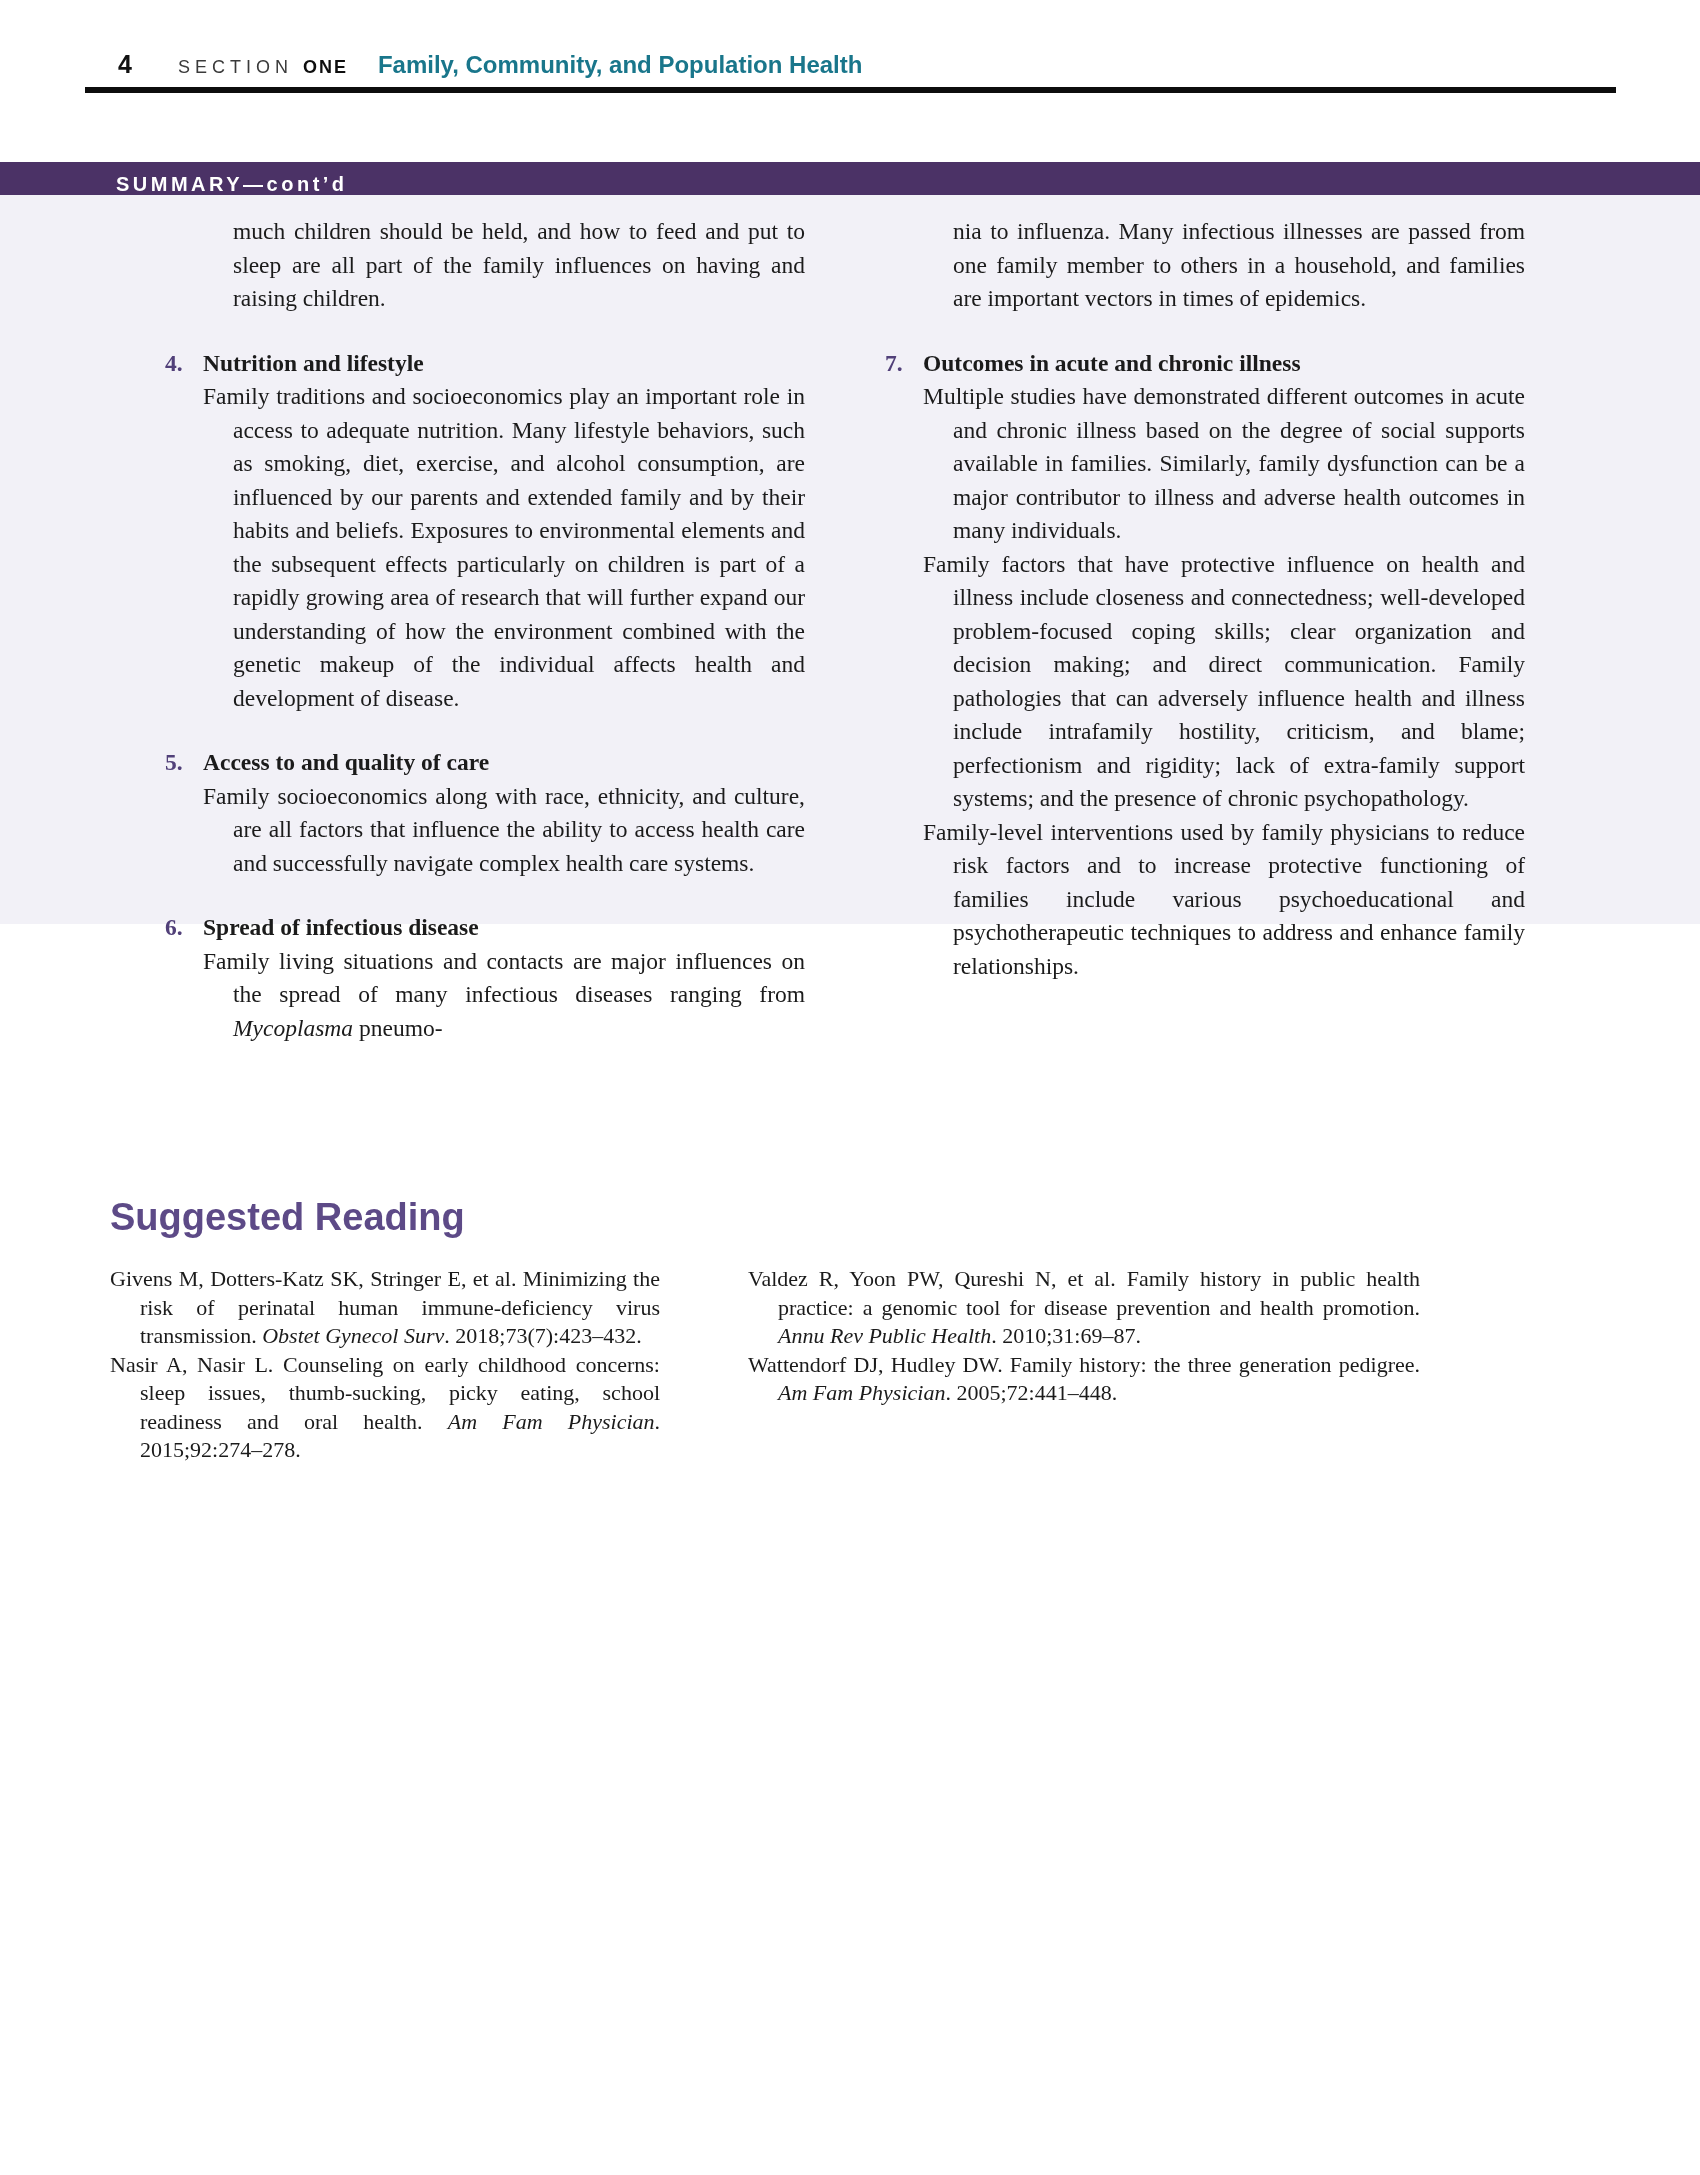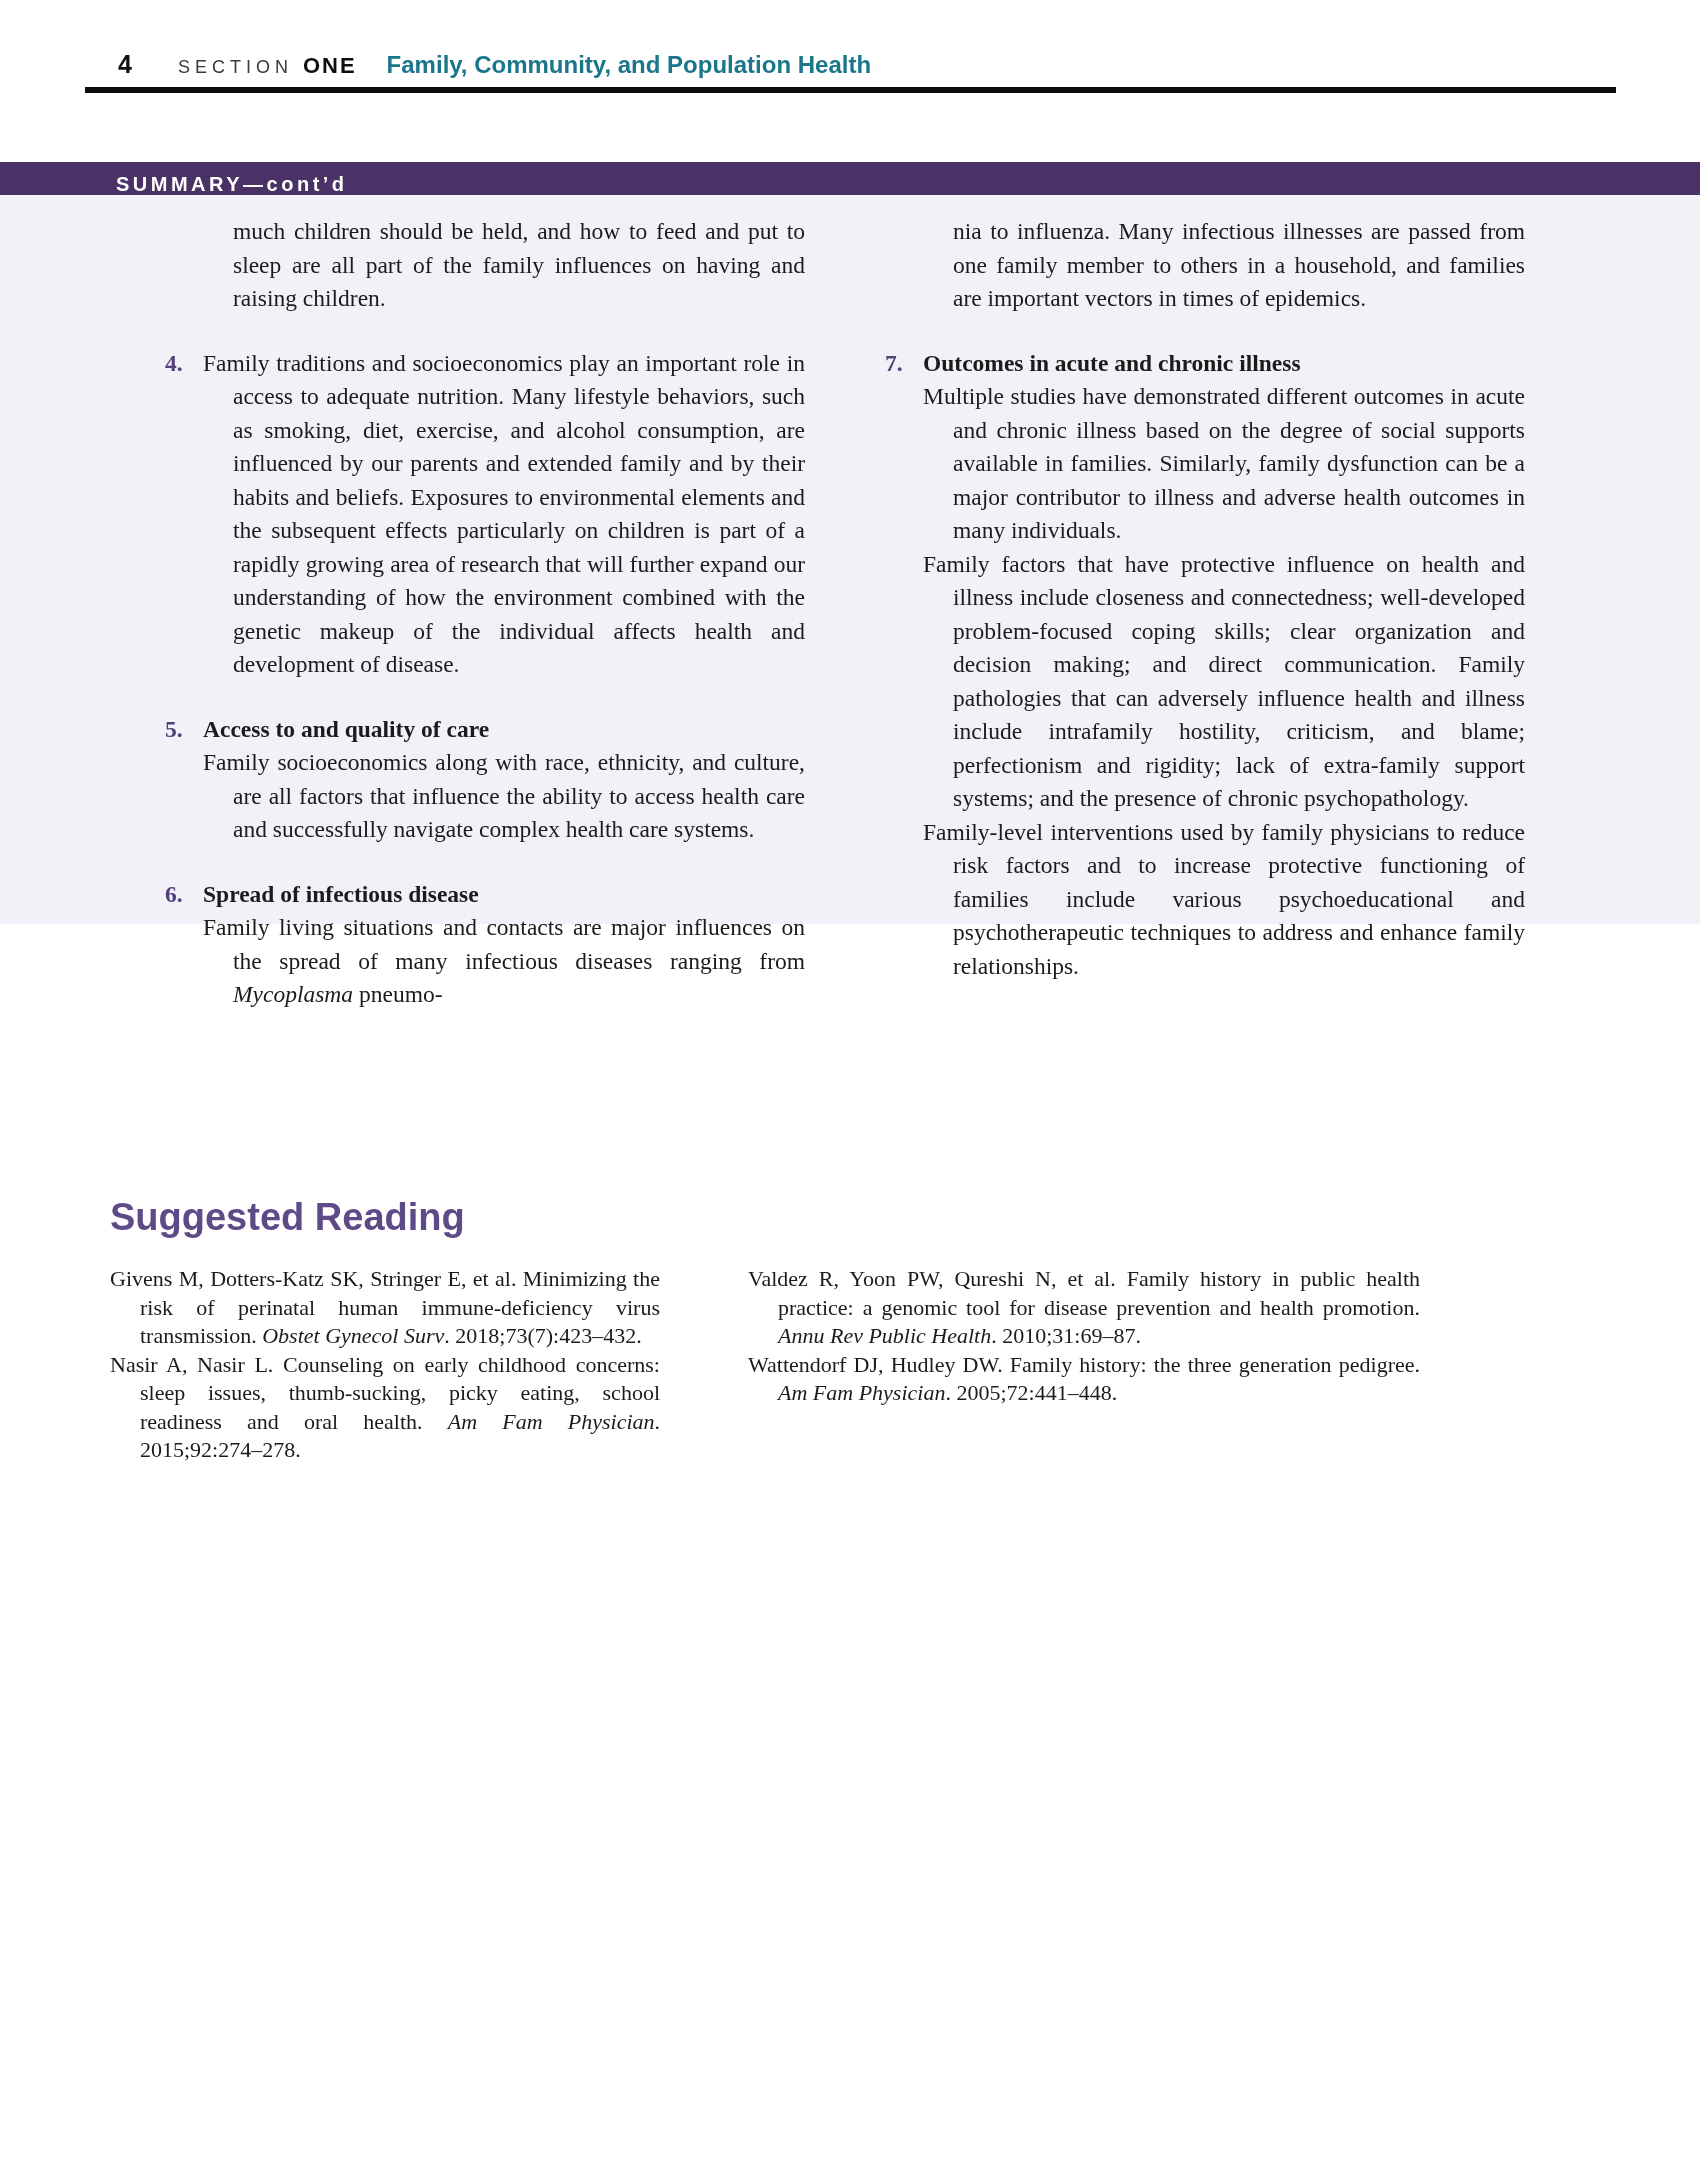--- a/index.html
+++ b/index.html
@@ -8,21 +8,21 @@
     color:#1b1b1b;font-family:"Liberation Serif","DejaVu Serif",serif;
     overflow:hidden;
   }
   
   .page-header{
     position:absolute;top:50px;left:118px;display:flex;align-items:baseline;
     font-family:"Liberation Sans","DejaVu Sans",sans-serif;white-space:nowrap;
   }
   .page-num{font-size:25px;font-weight:bold;color:#111;}
   .section-label{margin-left:46px;font-size:18px;letter-spacing:5px;color:#3a3a3a;}
-  .section-num{font-weight:bold;font-size:22px;letter-spacing:2px;margin-left:10px;color:#0e0e0e;}
+  .section-num{font-weight:bold;font-size:18px;letter-spacing:2px;margin-left:10px;color:#0e0e0e;}
   .section-title{margin-left:30px;font-size:24px;font-weight:bold;color:var(--teal,#19768b);}
   .header-rule{position:absolute;top:87px;left:85px;width:1531px;height:6px;background:#0d0d0d;}
 
   
   .banner{
     position:absolute;top:162px;left:0;width:1700px;height:45px;
     background:var(--banner-purple,#4b3266);display:flex;align-items:center;
   }
   .banner-text{
     margin-left:116px;color:#ffffff;font-family:"Liberation Sans","DejaVu Sans",sans-serif;
@@ -74,20 +74,21 @@
 
 <section class="summary-box">
   <div class="summary-cols">
 
     <div class="scol">
       <p class="cont">much children should be held, and how to feed and put to sleep are all part of the family influences on having and raising children.</p>
 
       <div class="item">
         <span class="item-num">4.</span>
         <div class="item-body">
+          <div class="item-heading">Nutrition and lifestyle</div>
           <p class="item-para"><span>Family traditions and socioeconomics play an important role in access to adequate nutrition. Many lifestyle behaviors, such as smoking, diet, exercise, and alcohol consumption, are influenced by our parents and extended family and by their habits and beliefs. Exposures to environmental elements and the subsequent effects particularly on children is part of a rapidly growing area of research that will further expand our understanding of how the environment combined with the genetic makeup of the individual affects health and development of disease.</span></p>
         </div>
       </div>
 
       <div class="item">
         <span class="item-num">5.</span>
         <div class="item-body">
           <div class="item-heading">Access to and quality of care</div>
           <p class="item-para"><span>Family socioeconomics along with race, ethnicity, and culture, are all factors that influence the ability to access health care and successfully navigate complex health care systems.</span></p>
         </div>

